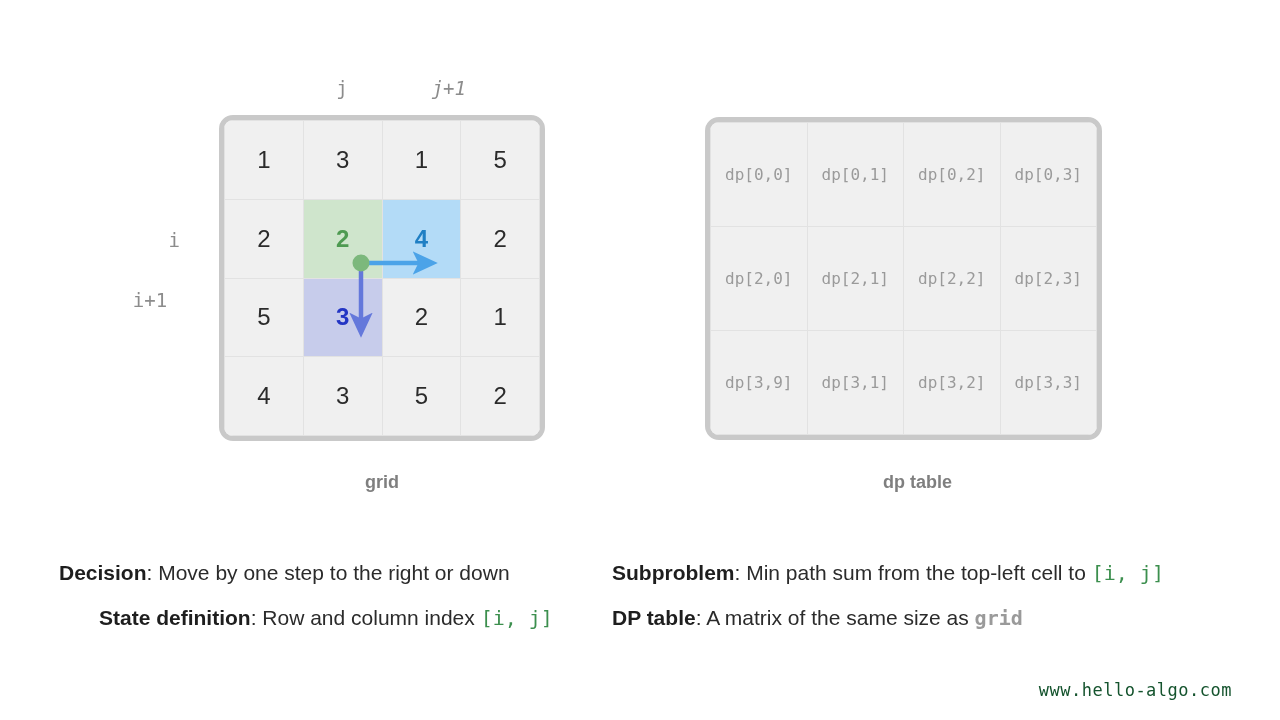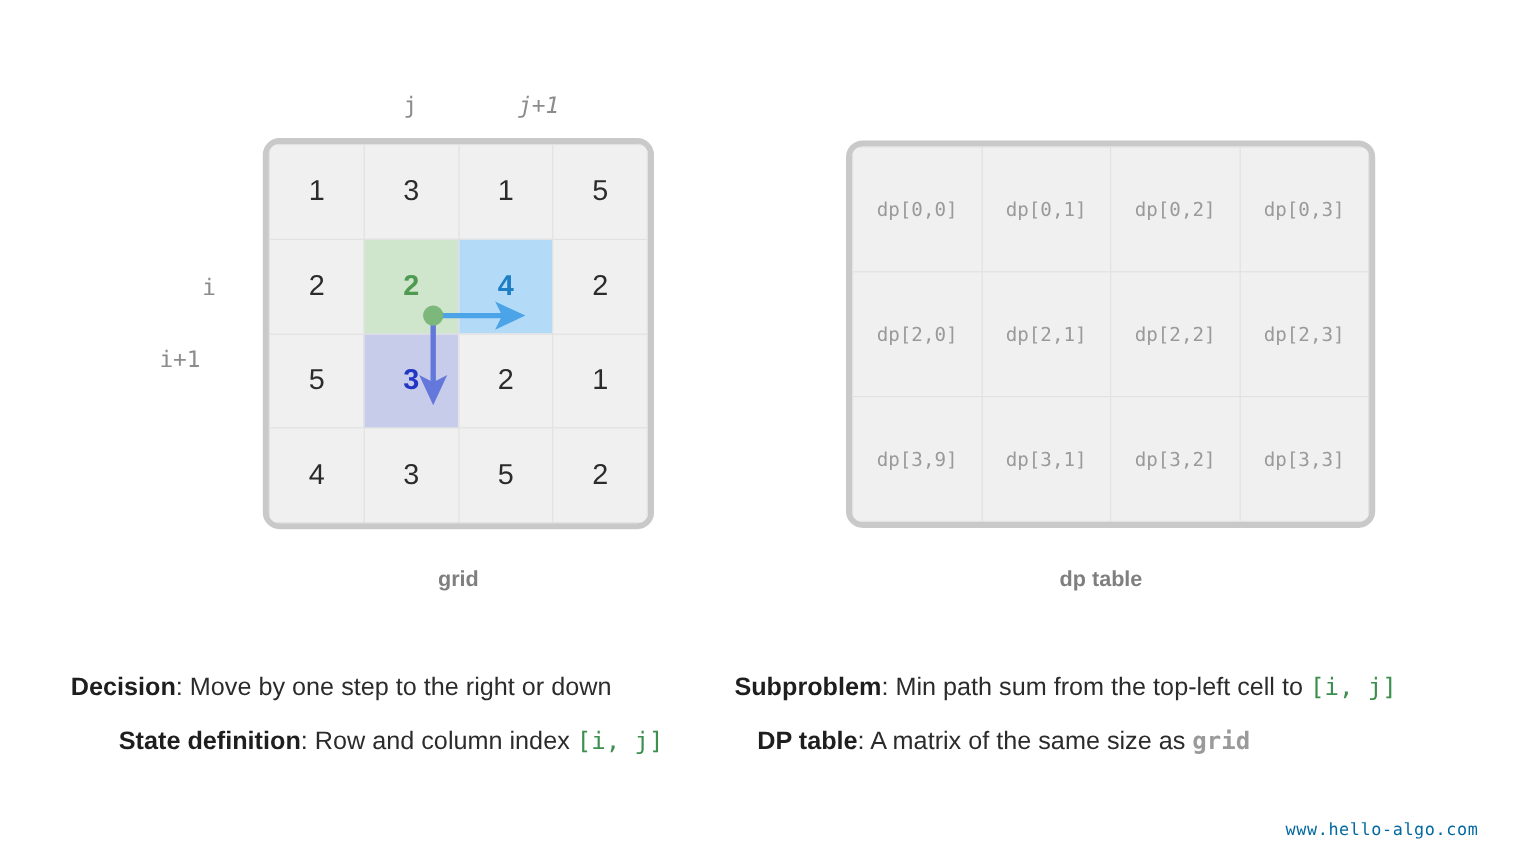--- a/index.html
+++ b/index.html
@@ -33,21 +33,21 @@
   
   .table-shell {
     position: absolute;
     box-sizing: border-box;
     border: 5px solid #c9c9c9;
     border-radius: 14px;
     background: #f0f0f0;
     overflow: hidden;
   }
   #grid-table   { left: 219px; top: 115px; width: 326px; height: 326px; }
-  #dp-table     { left: 705px; top: 117px; width: 441px; height: 323px; }
+  #dp-table     { left: 705px; top: 117px; width: 397px; height: 323px; }
 
   .tbl {
     width: 100%;
     height: 100%;
     border-collapse: collapse;
     table-layout: fixed;
   }
   .tbl td {
     border: 1px solid #e2e2e2;
     text-align: center;
@@ -114,30 +114,30 @@
   }
   .code-gray {
     font-family: "DejaVu Sans Mono", "Liberation Mono", monospace;
     color: #9a9a9a;
     font-weight: bold;
     font-size: 20px;
   }
   #note-decision  { left: 59px;  top: 562px; }
   #note-state     { left: 59px;  top: 607px; margin-left: 40px; }
   #note-subproblem{ left: 612px; top: 562px; }
-  #note-dptable   { left: 612px; top: 607px; margin-left: 19px; }
+  #note-dptable   { left: 612px; top: 607px; }
 
   
   #watermark {
     position: absolute;
     right: 48px;
     bottom: 20px;
     font-family: "DejaVu Sans Mono", "Liberation Mono", monospace;
-    font-size: 14px;
-    color: #0369a1;
+    font-size: 17px;
+    color: #14532d;
     letter-spacing: 0.5px;
   }
 </style>
 </head>
 <body>
 
 <div class="axis-label" id="col-label-j">j</div>
 <div class="axis-label" id="col-label-j1">j+1</div>
 
 <div class="axis-label" id="row-label-i">i</div>

